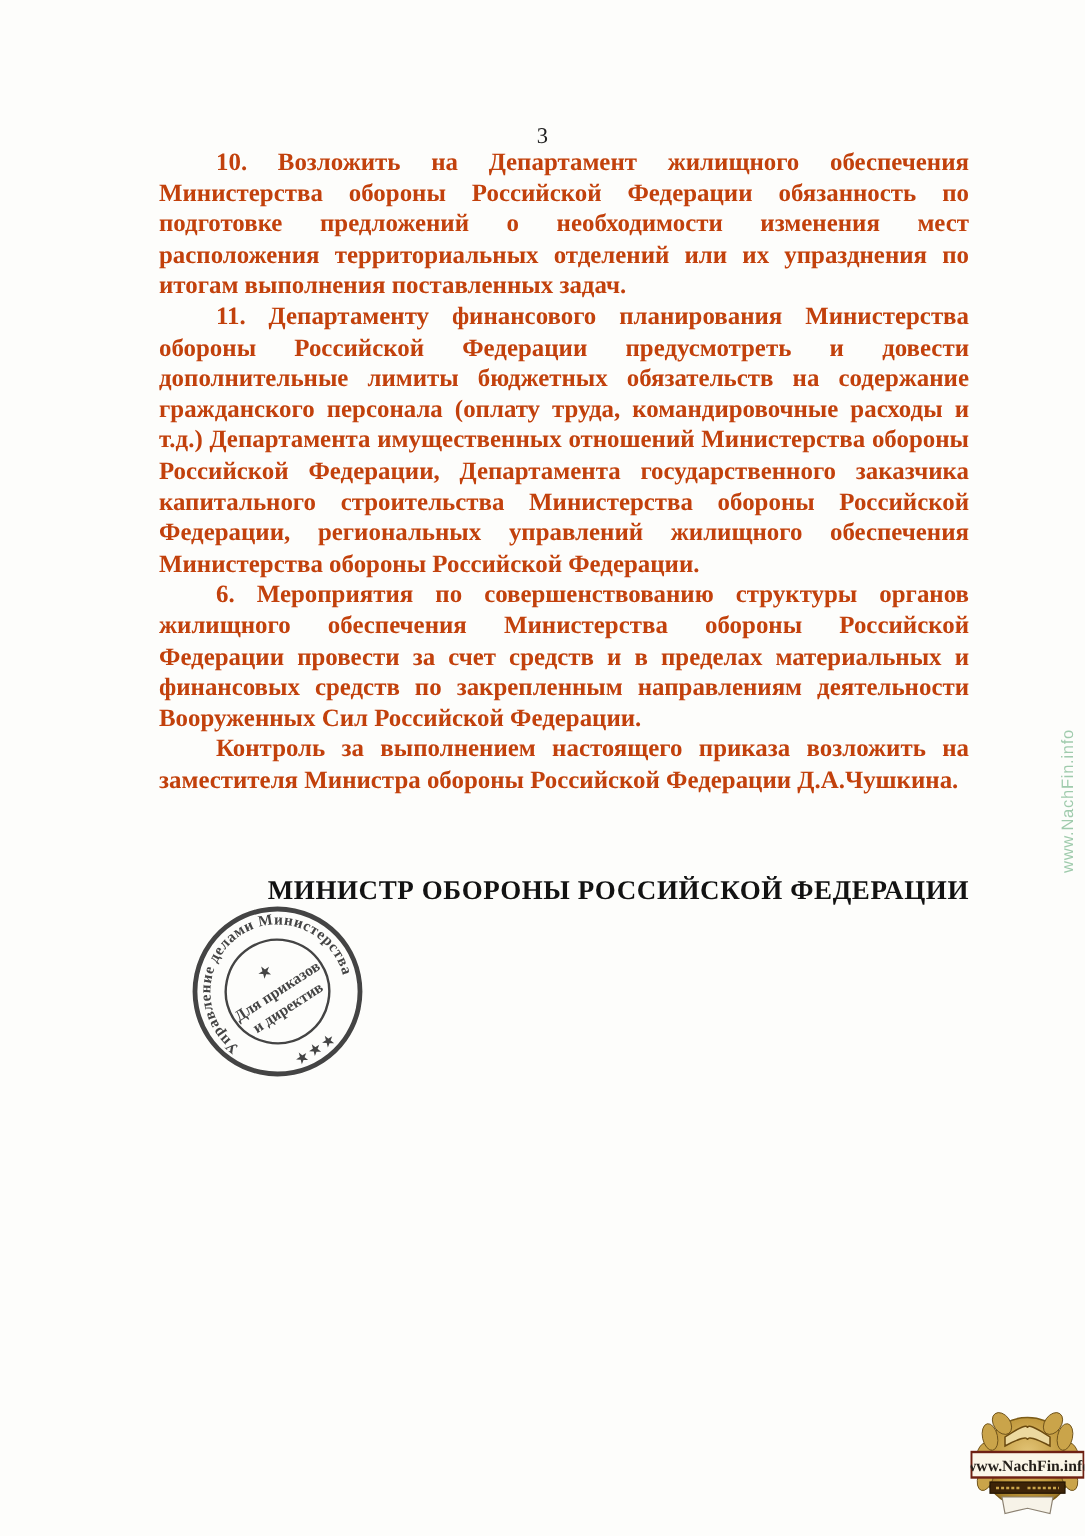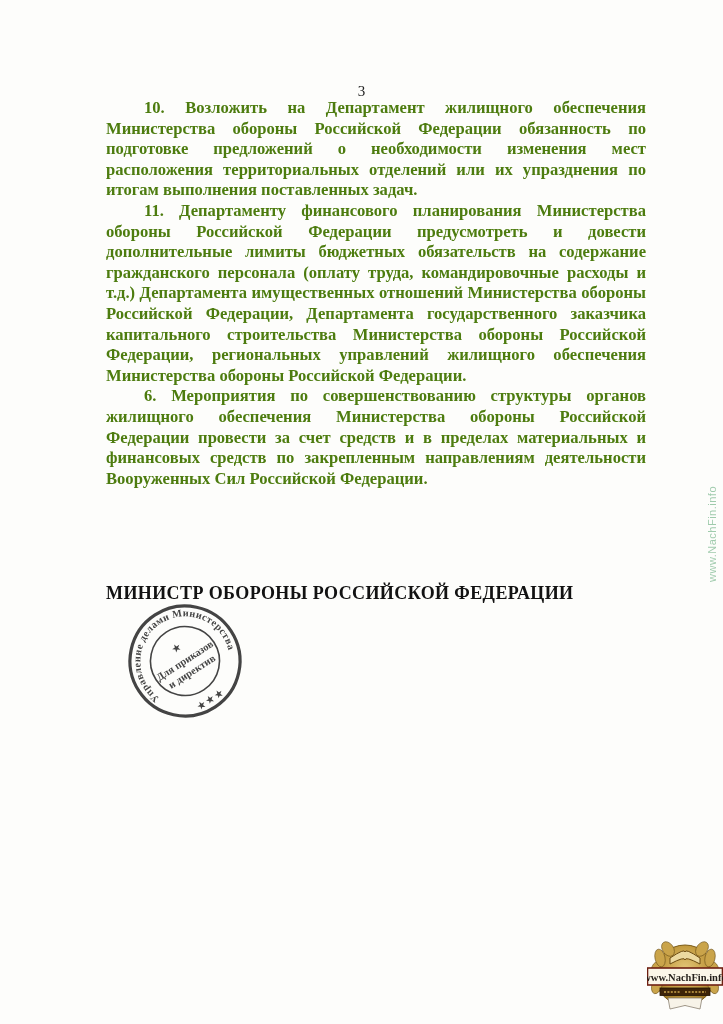--- a/index.html
+++ b/index.html
@@ -14,27 +14,27 @@
     position:absolute;top:83px;left:0;width:723px;
     text-align:center;font-size:15px;font-weight:normal;color:#222;
   }
   .content{
     position:absolute;left:106px;top:98px;width:540px;
   }
   .content p{
     margin:0;padding:0;
     font-size:16.6px;line-height:20.6px;font-weight:bold;
     text-align:justify;text-indent:38px;
-    color:#4d7c0f;
+    color:#c2410c;
   }
   .sign-block{
     position:absolute;left:106px;top:583px;width:540px;
   }
   .sign-title{
-    text-align:left;font-weight:bold;font-size:18px;
+    text-align:right;font-weight:bold;font-size:18px;
     letter-spacing:0.4px;color:#121212;white-space:nowrap;
   }
   .sign-name{
     text-align:right;font-weight:bold;font-size:18px;
     margin-top:8px;color:#121212;
   }
   .stamp{
     position:absolute;left:126px;top:602px;width:118px;height:118px;
     transform:rotate(-33deg);
     opacity:0.88;
@@ -57,20 +57,21 @@
 <body>
 
 <div class="page">
 
   <div class="page-number">3</div>
 
   <div class="content">
     <p>10. Возложить на Департамент жилищного обеспечения Министерства обороны Российской Федерации обязанность по подготовке предложений о необходимости изменения мест расположения территориальных отделений или их упразднения по итогам выполнения поставленных задач.</p>
     <p>11. Департаменту финансового планирования Министерства обороны Российской Федерации предусмотреть и довести дополнительные лимиты бюджетных обязательств на содержание гражданского персонала (оплату труда, командировочные расходы и т.д.) Департамента имущественных отношений Министерства обороны Российской Федерации, Департамента государственного заказчика капитального строительства Министерства обороны Российской Федерации, региональных управлений жилищного обеспечения Министерства обороны Российской Федерации.</p>
     <p>6. Мероприятия по совершенствованию структуры органов жилищного обеспечения Министерства обороны Российской Федерации провести за счет средств и в пределах материальных и финансовых средств по закрепленным направлениям деятельности Вооруженных Сил Российской Федерации.</p>
+    <p>Контроль за выполнением настоящего приказа возложить на заместителя Министра обороны Российской Федерации Д.А.Чушкина.</p>
   </div>
 
   <div class="sign-block">
     <div class="sign-title">МИНИСТР ОБОРОНЫ РОССИЙСКОЙ ФЕДЕРАЦИИ</div>
   </div>
 
   <svg class="stamp" viewBox="-59 -59 118 118">
     <defs>
       <path id="ringTextPath" d="M -41.5,17 A 44.8 44.8 0 1 1 41.5,17" fill="none"></path>
     </defs>

